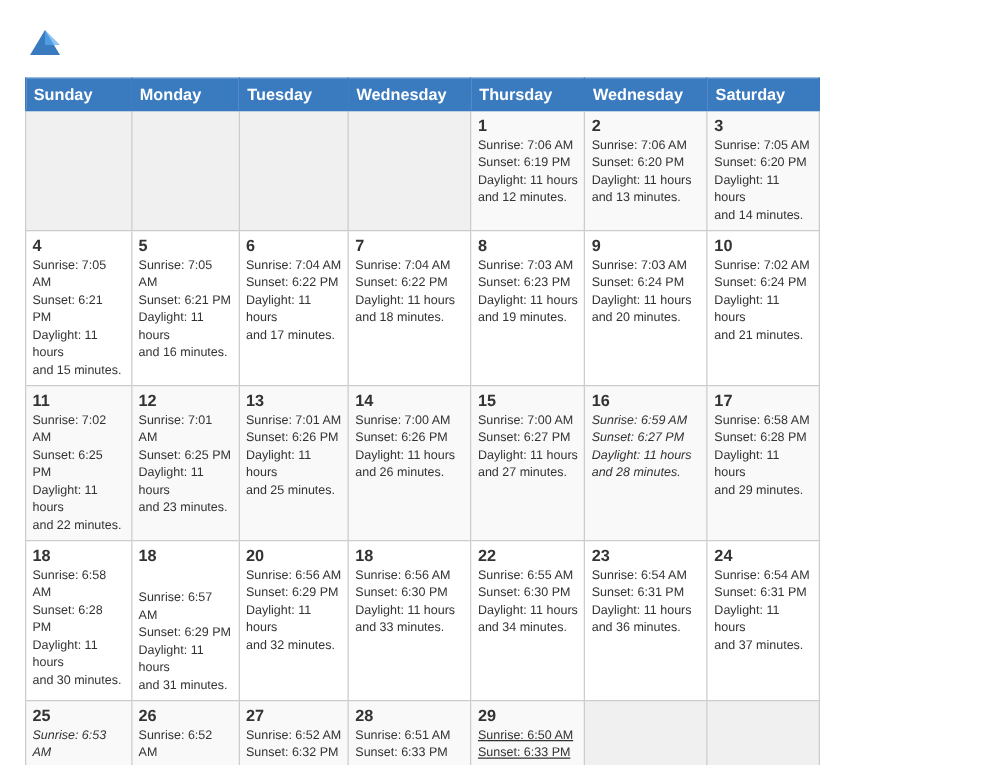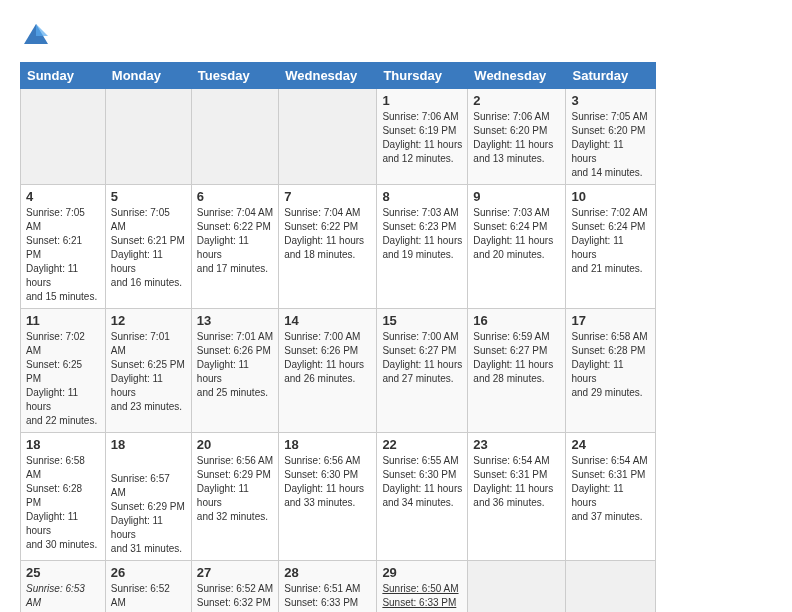--- a/index.html
+++ b/index.html
@@ -236,21 +236,21 @@
           </td>
           <td>
             <span class="day-num">15</span>
             <div class="day-info" style="white-space: pre-line;">Sunrise: 7:00 AM
 Sunset: 6:27 PM
 Daylight: 11 hours
 and 27 minutes.</div>
           </td>
           <td>
             <span class="day-num">16</span>
-            <div class="day-info" style="white-space: pre-line;">Sunrise: 6:59 AM
+            <div class="day-info" style="white-space: pre-line; font-style: italic;">Sunrise: 6:59 AM
 Sunset: 6:27 PM
 Daylight: 11 hours
 and 28 minutes.</div>
           </td>
           <td>
             <span class="day-num">17</span>
             <div class="day-info" style="white-space: pre-line;">Sunrise: 6:58 AM
 Sunset: 6:28 PM
 Daylight: 11 hours
 and 29 minutes.</div>

